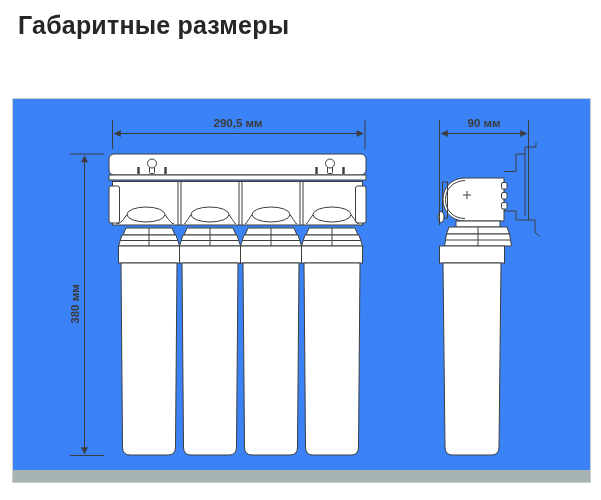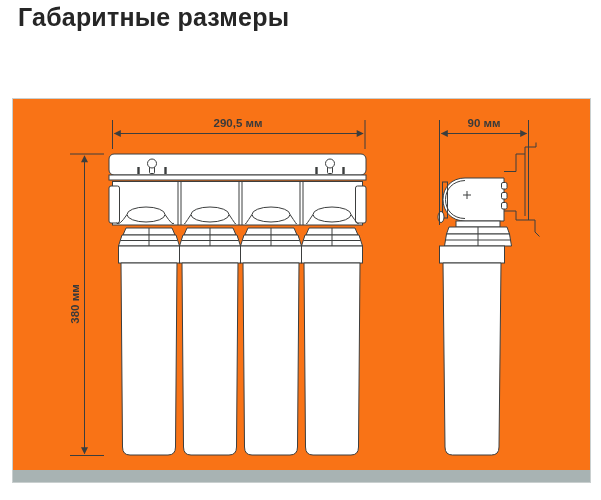--- a/index.html
+++ b/index.html
@@ -1,28 +1,28 @@
 <!DOCTYPE html>
 <html style="--c-line: #3c3e3e; --c-panel_border: #c9cfcf; --c-floor_bar: #a8b3b3; --c-title_text: #262626; --c-dimension_text: #3a3a3a;"><head>
 <meta charset="utf-8">
 <style>
   html,body{margin:0;padding:0;background:#ffffff;}
   body{
     width:601px;height:500px;position:relative;overflow:hidden;
     font-family:"Liberation Sans",sans-serif;
   }
   .page-title{
-    position:absolute;left:18px;top:3px;margin:0;
+    position:absolute;left:18px;top:11px;margin:0;
     font-size:25px;font-weight:700;letter-spacing:.2px;
     color:var(--c-title_text,#262626);
   }
   .panel{
     position:absolute;left:12px;top:98px;width:577px;height:383px;
     border:1px solid var(--c-panel_border,#c9cfcf);
-    box-sizing:content-box;background:#f97316;
+    box-sizing:content-box;background:#3b82f6;
   }
   .panel svg{display:block;width:577px;height:383px;}
   .ln{fill:none;stroke:var(--c-line,#3c3e3e);stroke-width:1;}
   .fw{fill:#ffffff;stroke:var(--c-line,#3c3e3e);stroke-width:1;}
   .fd{fill:var(--c-line,#3c3e3e);stroke:none;}
   .thick{stroke-width:2.4;}
   .dim{
     font-family:"Liberation Sans",sans-serif;
     font-size:11.5px;font-weight:700;
     fill:var(--c-dimension_text,#3a3a3a);

